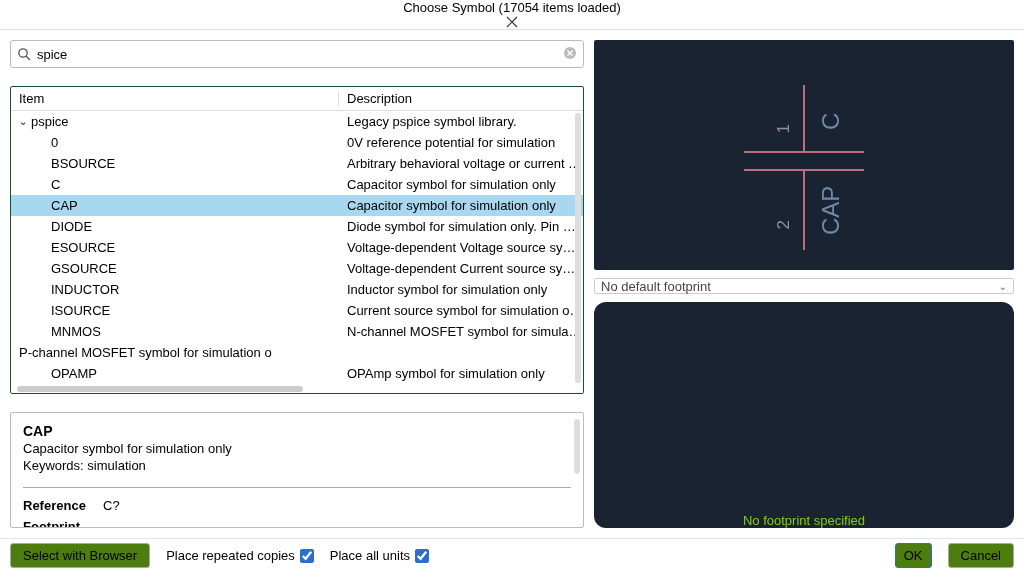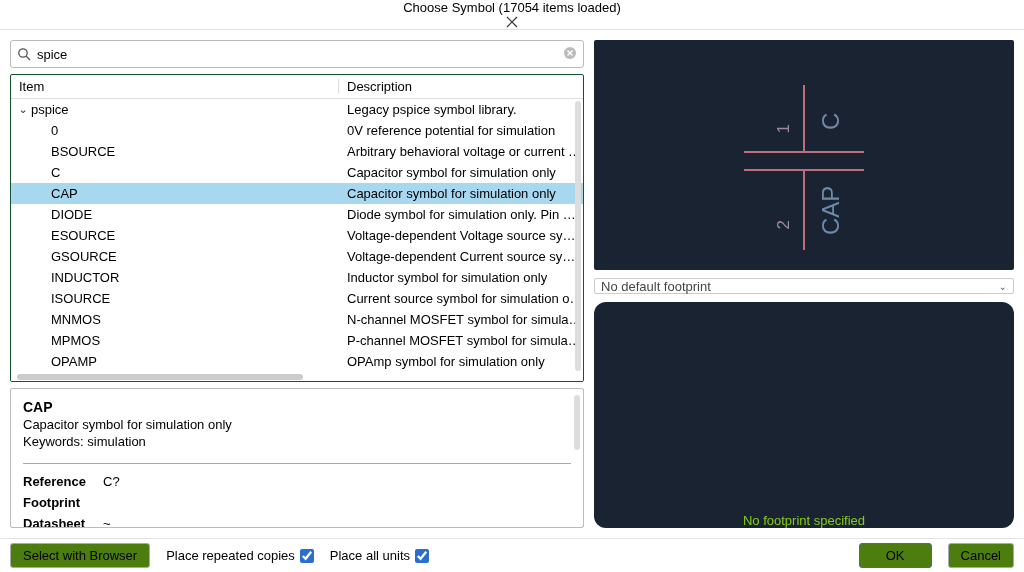--- a/index.html
+++ b/index.html
@@ -4,21 +4,21 @@
 <style>
   * { box-sizing: border-box; margin: 0; padding: 0; }
   body { font-family: "Segoe UI", Tahoma, sans-serif; font-size: 13px; color: #000; background: #fff; width: 1024px; height: 572px; overflow: hidden; display: flex; flex-direction: column; }
   
   .titlebar { height: 30px; display: flex; align-items: center; padding: 0 8px; border-bottom: 1px solid #e0e0e0; flex-direction: column; }
   .titlebar-title { flex: 1; font-size: 13px; }
   .close-x { width: 20px; height: 20px; display: flex; align-items: center; justify-content: center; cursor: pointer; }
   
   .body { flex: 1; display: flex; padding: 10px; gap: 10px; min-height: 0; }
   
-  .left-col { flex: 1; display: flex; flex-direction: column; gap: 6px; min-width: 0; justify-content: flex-end; }
+  .left-col { flex: 1; display: flex; flex-direction: column; gap: 18px; min-width: 0; justify-content: flex-end; }
   
   .search-wrap { border: 1px solid #bbb; border-radius: 3px; height: 28px; display: flex; align-items: center; padding: 0 6px; gap: 6px; }
   .search-input { flex: 1; border: none; outline: none; font-size: 13px; }
   .search-clear { color: #999; cursor: pointer; font-size: 14px; }
   
   .tree-panel { border: 1px solid #14532d; border-radius: 2px; height: 308px; display: flex; flex-direction: column; overflow: hidden; }
   .tree-header { display: flex; border-bottom: 1px solid #ddd; padding: 4px 0; }
   .th-item { width: 328px; padding-left: 8px; border-right: 1px solid #ddd; }
   .th-desc { flex: 1; padding-left: 8px; }
   .tree-body { flex: 1; overflow-y: auto; overflow-x: hidden; position: relative; }
@@ -49,21 +49,21 @@
   .preview { background: #1a2332; border-radius: 2px; height: 230px; position: relative; }
   .preview svg { width: 100%; height: 100%; }
   
   .footprint-select { border: 1px solid #ccc; border-radius: 2px; height: 16px; display: flex; align-items: center; padding: 0 6px; justify-content: space-between; color: #444; cursor: pointer; }
   .footprint-select .chev { font-size: 10px; color: #666; }
   
   .footprint-preview { background: #1a2332; border-radius: 12px; flex: 1; display: flex; align-items: flex-end; justify-content: center; color: #84cc16; }
   
   .bottombar { height: 34px; border-top: 1px solid #e4e4e4; display: flex; align-items: center; padding: 0 10px; gap: 16px; }
   .btn { border: 1px solid #aaa; background: #4d7c0f; border-radius: 3px; padding: 4px 12px; font-size: 13px; cursor: pointer; }
-  .btn.primary { border-color: #2a6fcf; color: #000; padding: 4px 26px; }
+  .btn.primary { border-color: #2a6fcf; color: #000; padding: 4px 8px; }
   .chk { display: flex; align-items: center; gap: 5px; cursor: pointer; }
   .chk input { accent-color: #2a6fcf; width: 14px; height: 14px; }
   .spacer { flex: 1; }
 </style>
 </head>
 <body>
 
 <div class="titlebar">
   <span class="titlebar-title">Choose Symbol (17054 items loaded)</span>
   <span class="close-x">
@@ -139,21 +139,20 @@
           </div>
           <div class="tree-row">
             <div class="cell-name indent1">ISOURCE</div>
             <div class="cell-desc">Current source symbol for simulation only</div>
           </div>
           <div class="tree-row">
             <div class="cell-name indent1">MNMOS</div>
             <div class="cell-desc">N-channel MOSFET symbol for simulation</div>
           </div>
           <div class="tree-row">
-            <div class="cell-name indent1">MPMOS</div>
             <div class="cell-desc">P-channel MOSFET symbol for simulation o</div>
           </div>
           <div class="tree-row">
             <div class="cell-name indent1">OPAMP</div>
             <div class="cell-desc">OPAmp symbol for simulation only</div>
           </div>
         </div>
       <div class="tree-hscroll">
         <div class="tree-hscroll-thumb"></div>
       </div>

